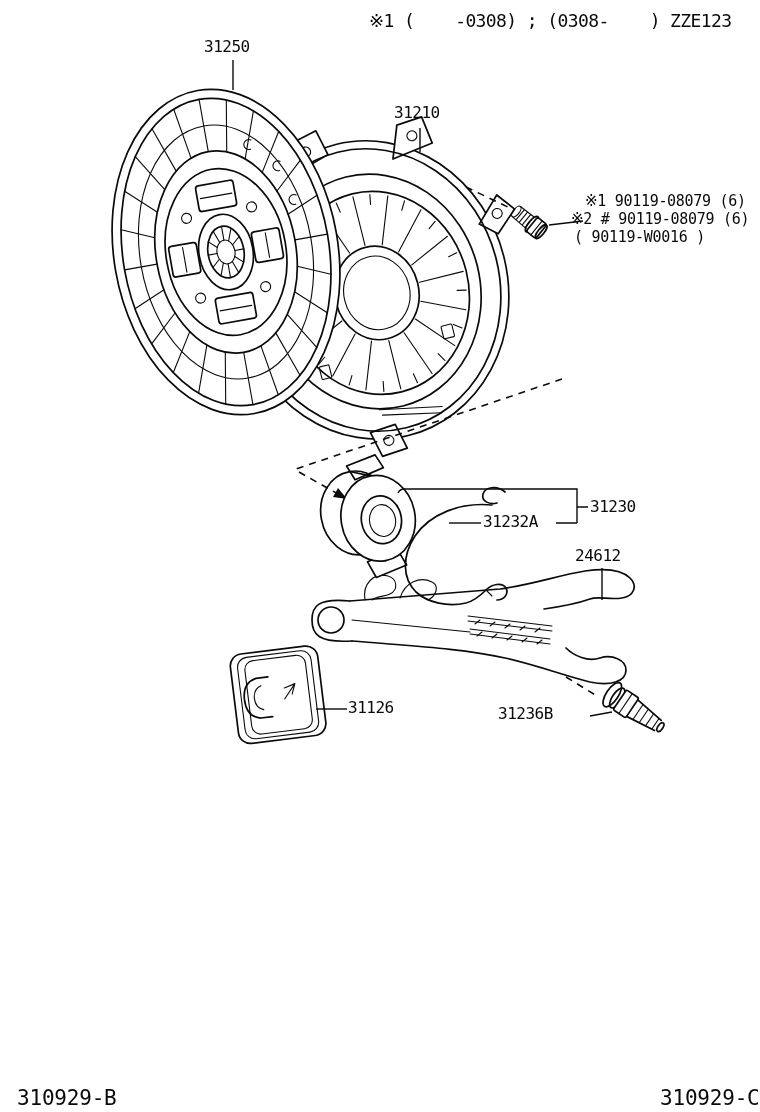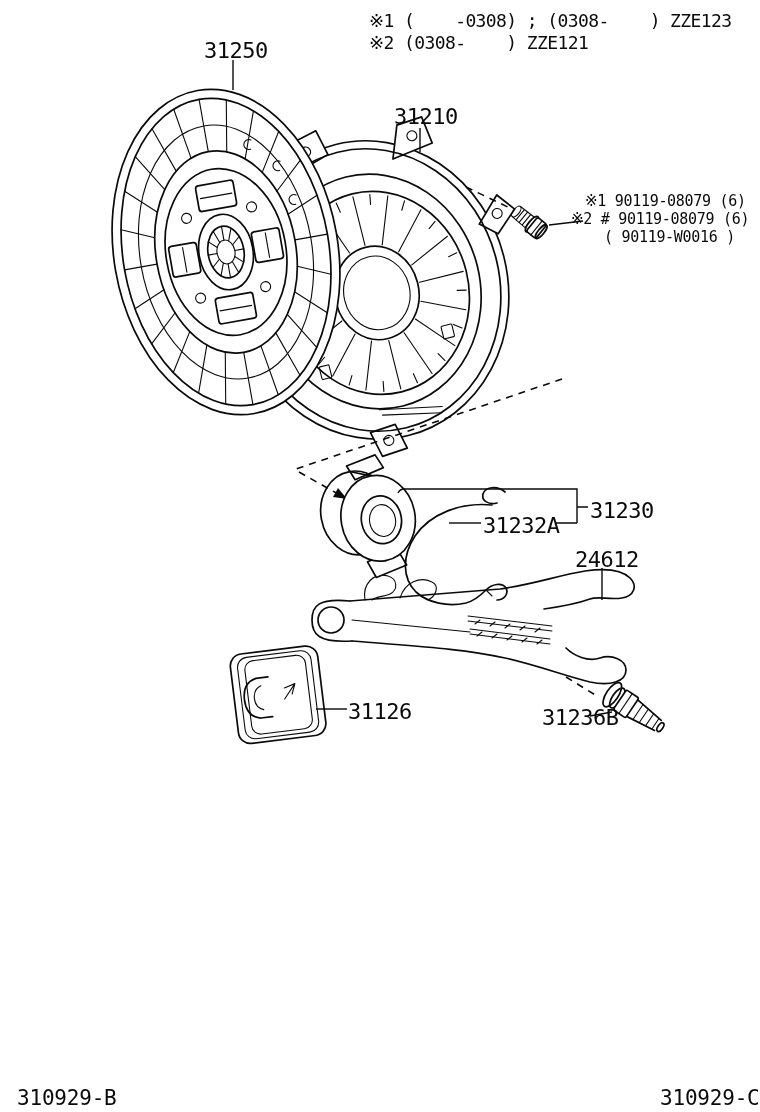--- a/index.html
+++ b/index.html
@@ -1,20 +1,20 @@
 <!DOCTYPE html>
 <html><head>
 <meta charset="utf-8">
 <style>
   html,body{margin:0;padding:0;background:#fff;}
   .stage{position:relative;width:760px;height:1112px;background:#fff;overflow:hidden;
          font-family:"DejaVu Sans Mono","DejaVu Sans",monospace;color:#0a0a0a;}
   .stage svg{position:absolute;left:0;top:0;}
   .t{position:absolute;white-space:pre;line-height:1.15;color:#0a0a0a;}
-  .lbl{font-size:22px;letter-spacing:-0.5px;}
+  .lbl{font-size:16px;letter-spacing:-0.5px;}
   .note{font-size:18px;letter-spacing:-0.6px;}
   .bnote{font-size:15px;letter-spacing:-0.3px;text-align:center;}
   .foot{font-size:21px;letter-spacing:-0.2px;}
   
   .ink{stroke:#0a0a0a;fill:none;stroke-width:1.7;stroke-linecap:round;stroke-linejoin:round;}
   .ink-thin{stroke:#0a0a0a;fill:none;stroke-width:1.1;stroke-linecap:round;}
   .wfill{fill:#ffffff;}
   .dash{stroke:#0a0a0a;fill:none;stroke-width:1.6;stroke-dasharray:7 6;}
   .leader{stroke:#0a0a0a;fill:none;stroke-width:1.4;}
 </style>
@@ -230,30 +230,29 @@
       <path class="leader" d="M549,225 L583,221"></path>
       <path class="leader" d="M398,493 Q400,489 404,489 L577,489 V523 M556,523 H577 M577,507 H588"></path>
       <path class="leader" d="M449,523 H481"></path>
       <path class="leader" d="M602,568 V600"></path>
       <path class="leader" d="M316,709 H347"></path>
       <path class="leader" d="M590,716 L612,712"></path>
     </g>
   </svg>
 
   <div class="t note" style="left:369px;top:11px">※1 (    -0308) ; (0308-    ) ZZE123</div>
-  <div class="t note" style="left:369px;top:33px">※2 (0308-    ) ZZE121</div>
 
   <div class="t lbl" style="left:204px;top:38px">31250</div>
   <div class="t lbl" style="left:394px;top:104px">31210</div>
 
   <div class="t bnote" style="left:585px;top:193px">※1 90119-08079 (6)</div>
   <div class="t bnote" style="left:571px;top:211px">※2 # 90119-08079 (6)</div>
-  <div class="t bnote" style="left:604px;top:229px">( 90119-W0016 )</div>
+  <div class="t bnote" style="left:574px;top:229px">( 90119-W0016 )</div>
 
   <div class="t lbl" style="left:590px;top:498px">31230</div>
   <div class="t lbl" style="left:483px;top:513px">31232A</div>
   <div class="t lbl" style="left:575px;top:547px">24612</div>
   <div class="t lbl" style="left:348px;top:699px">31126</div>
-  <div class="t lbl" style="left:542px;top:705px">31236B</div>
+  <div class="t lbl" style="left:498px;top:705px">31236B</div>
 
   <div class="t foot" style="left:17px;top:1086px">310929-B</div>
   <div class="t foot" style="left:660px;top:1086px">310929-C</div>
 </div>
 
 </body></html>

